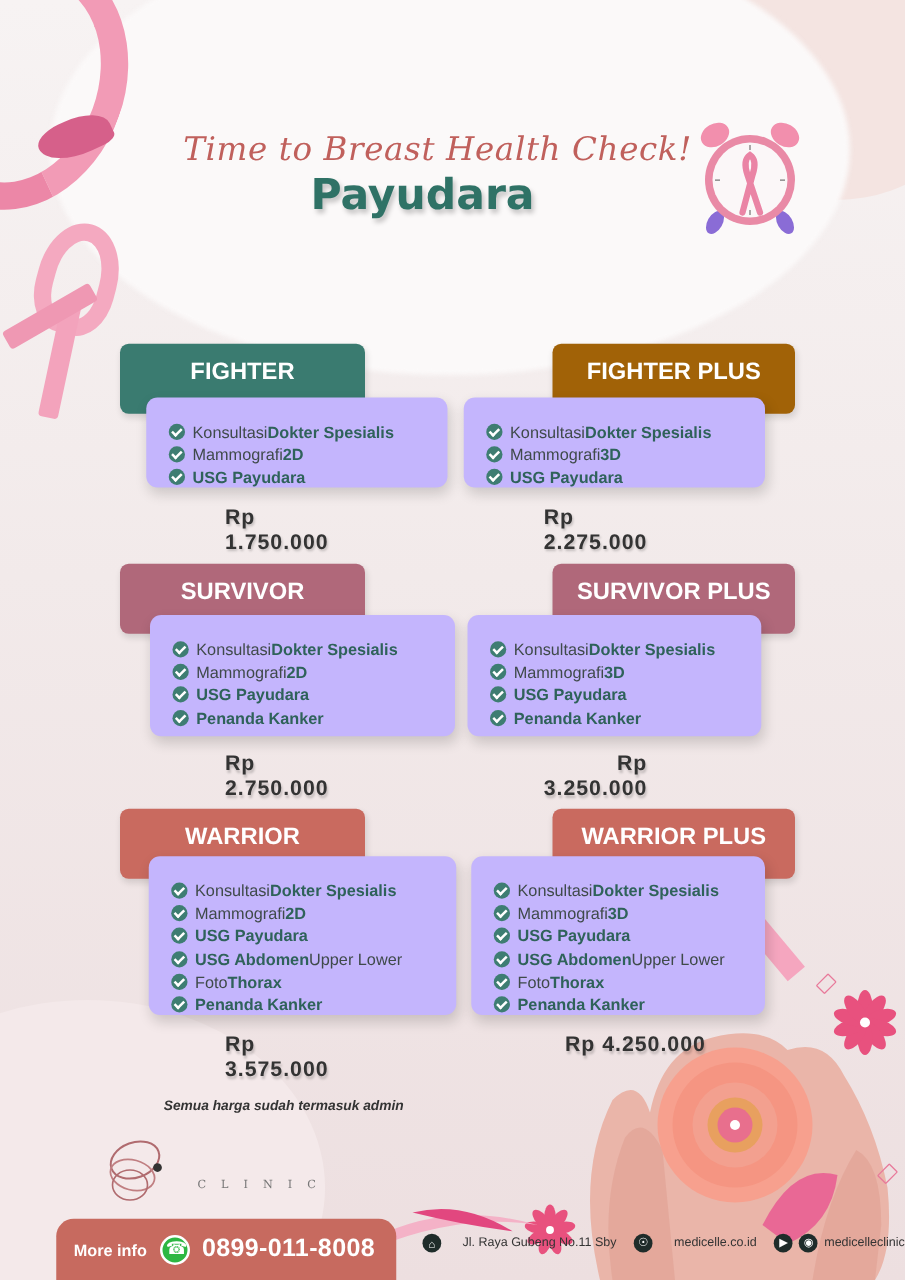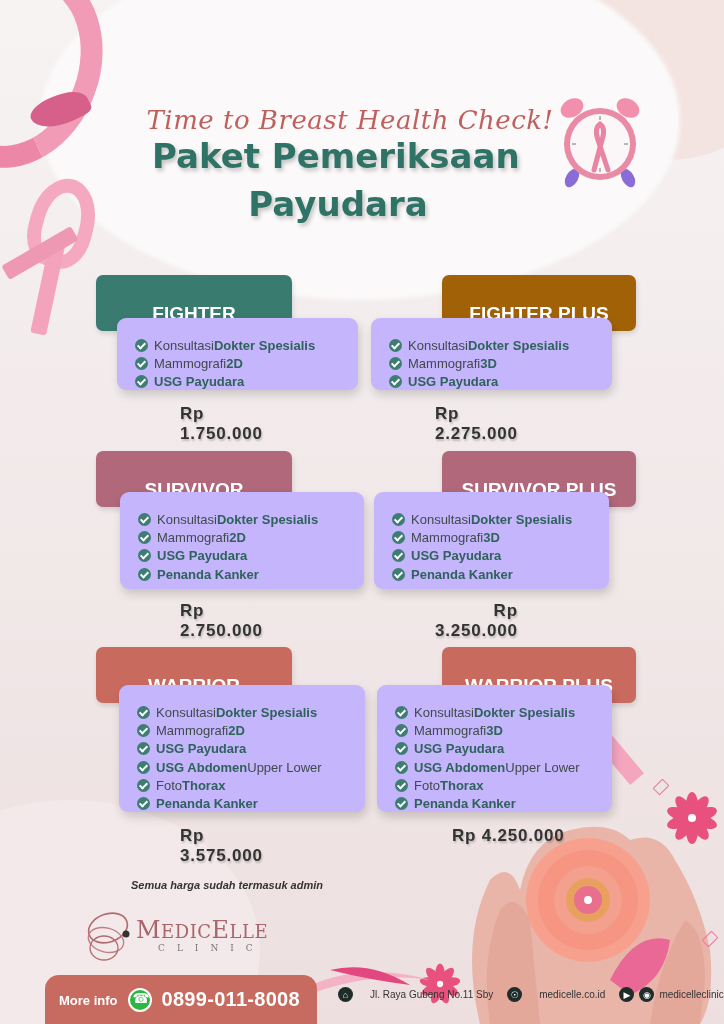--- a/index.html
+++ b/index.html
@@ -66,21 +66,21 @@
 
   
   .clock {
     position: absolute; left: 558px; top: 94px; width: 84px; height: 96px;
   }
 
   
   .pkg { position: absolute; }
   .pkg .tab {
     position: absolute; height: 56px; border-radius: 7px; color: #fff;
-    font-weight: bold; font-size: 19px; text-align: center; padding-top: 28px;
+    font-weight: bold; font-size: 19px; text-align: center; padding-top: 12px;
     box-shadow: 1px 3px 5px rgba(0,0,0,0.12);
   }
   .pkg .card {
     position: absolute; background: #c4b5fd; border-radius: 9px;
     box-shadow: 2px 5px 10px rgba(0,0,0,0.16);
     padding: 18px 0 0 18px;
   }
   .pkg .card .item {
     display: flex; align-items: center; height: 18.3px;
     font-size: 13px; color: #3f4a4a; white-space: nowrap;
@@ -164,21 +164,20 @@
 
 <div class="ribbon-arc"></div>
 <div class="ribbon-fold"></div>
 <div class="ribbon-loop"></div>
 <div class="ribbon-tail1"></div>
 <div class="ribbon-tail2"></div>
 <div class="ribbon-right"></div>
 
 <div class="tagline">Time to Breast Health Check!</div>
 <div class="title">
-  <span class="l1">Paket Pemeriksaan</span>
   <span class="l2">Payudara</span>
 </div>
 
 <svg class="clock" viewBox="0 0 84 96">
   <ellipse cx="14" cy="14" rx="12" ry="9" fill="#f28fad" transform="rotate(-30 14 14)"></ellipse>
   <ellipse cx="70" cy="14" rx="12" ry="9" fill="#f28fad" transform="rotate(30 70 14)"></ellipse>
   <ellipse cx="14" cy="84" rx="6" ry="10" fill="#8a6cd6" transform="rotate(30 14 84)"></ellipse>
   <ellipse cx="70" cy="84" rx="6" ry="10" fill="#8a6cd6" transform="rotate(-30 70 84)"></ellipse>
   <circle cx="42" cy="50" r="36" fill="#e98aa6"></circle>
   <circle cx="42" cy="50" r="30" fill="#fbf7f8"></circle>
@@ -405,23 +404,20 @@
 
 <div class="note">Semua harga sudah termasuk admin</div>
 
 <div class="logo">
   <svg class="swirl" viewBox="0 0 50 56">
     <ellipse cx="24" cy="20" rx="20" ry="14" fill="none" stroke="#b06b6f" stroke-width="1.6" transform="rotate(-20 24 20)"></ellipse>
     <ellipse cx="22" cy="32" rx="18" ry="12" fill="none" stroke="#c07f82" stroke-width="1.4" transform="rotate(15 22 32)"></ellipse>
     <ellipse cx="20" cy="40" rx="14" ry="12" fill="none" stroke="#b06b6f" stroke-width="1.3"></ellipse>
     <circle cx="42" cy="26" r="3.5" fill="#333"></circle>
   </svg>
-  <div class="brand">
-    <span>M</span><span class="small">EDIC</span><span>E</span><span class="small">LLE</span>
-  </div>
   <div class="sub">CLINIC</div>
 </div>
 
 <div class="moreinfo">
   <span class="lbl">More info</span>
   <span class="wa"></span>
   <span class="phone">0899-011-8008</span>
 </div>
 
 <div class="footer-info">

